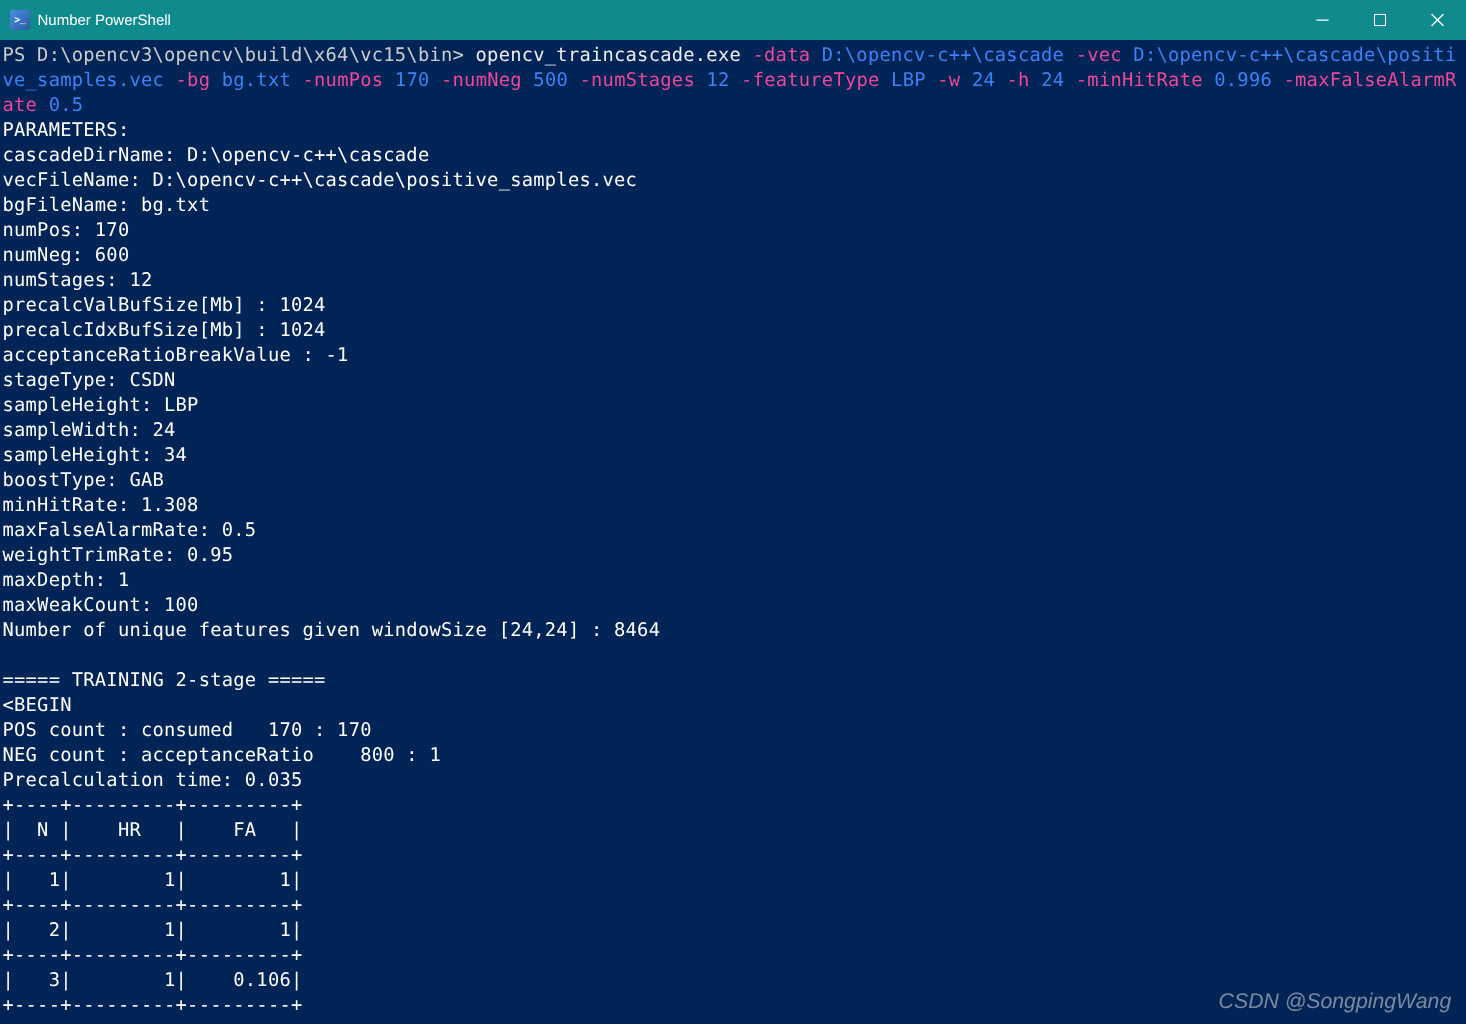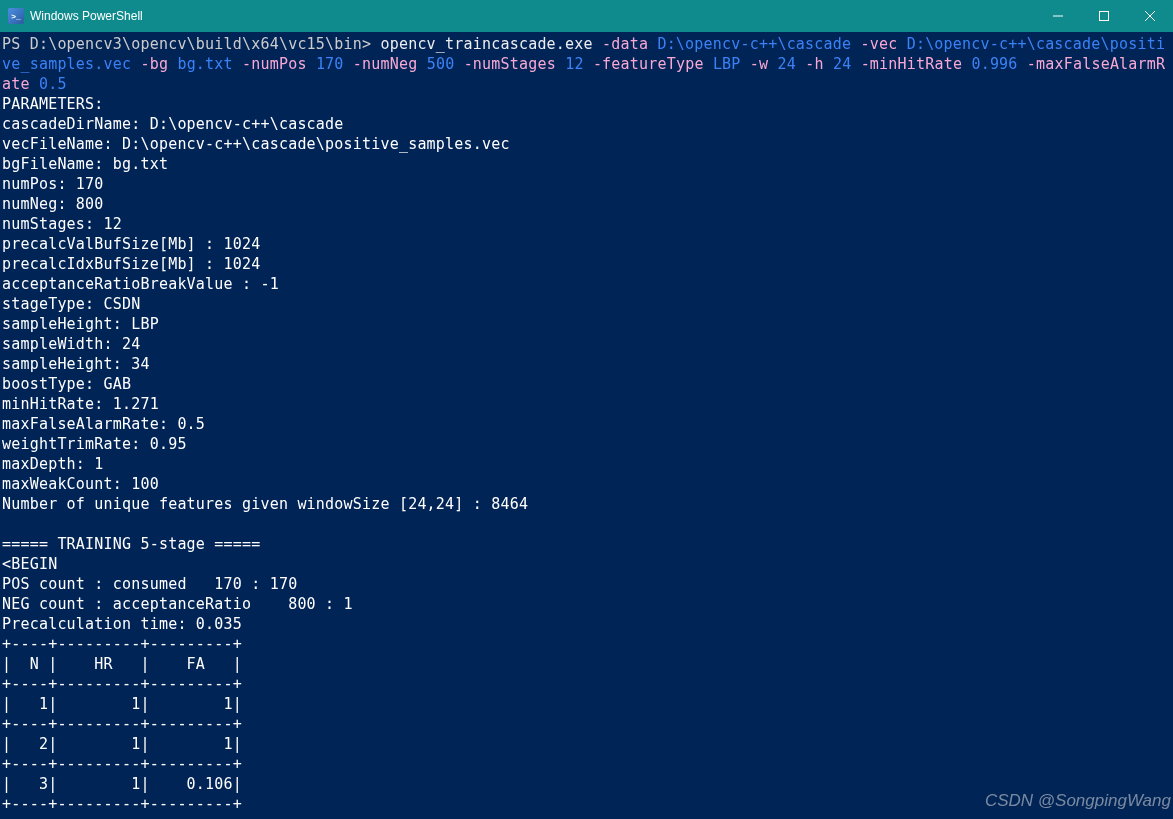--- a/index.html
+++ b/index.html
@@ -68,43 +68,43 @@
       font-family: Consolas, 'NSimSun', monospace;
       letter-spacing: 0.2px;
     }
     .prompt {
       color: #cccccc;
     }
     .cmd-yellow {
       color: #eeedf0;
     }
     .arg-gray {
-      color: #f9a8d4;
+      color: #ec4899;
     }
     .arg-purple {
       color: #3b82f6;
     }
     .watermark {
       position: absolute;
       bottom: 8px;
-      right: 2px;
+      right: 12px;
       color: rgba(220, 220, 220, 0.55);
       font-family: 'Segoe UI', sans-serif;
       font-style: italic;
       font-size: 17px;
       pointer-events: none;
     }
   </style>
 </head>
 <body>
 
 <div class="titlebar">
   <div class="titlebar-left">
     <div class="ps-icon">&gt;_</div>
-    <span class="title-text">Windows PowerShell</span>
+    <span class="title-text">Number PowerShell</span>
   </div>
   <div class="window-controls">
     <div class="win-btn">
       <svg width="10" height="10" viewBox="0 0 10 10">
           <line x1="0" y1="5" x2="10" y2="5" stroke="white" stroke-width="1"></line>
         </svg>
     </div>
     <div class="win-btn">
       <svg width="10" height="10" viewBox="0 0 10 10">
           <rect x="0.5" y="0.5" width="9" height="9" fill="none" stroke="white" stroke-width="1"></rect>
@@ -118,38 +118,38 @@
     </div>
   </div>
 </div>
 
 <div class="terminal"><span class="prompt">PS D:\opencv3\opencv\build\x64\vc15\bin&gt;</span> <span class="cmd-yellow">opencv_traincascade.exe</span> <span class="arg-gray">-data</span> <span class="arg-purple">D:\opencv-c++\cascade</span> <span class="arg-gray">-vec</span> <span class="arg-purple">D:\opencv-c++\cascade\positive_samples.vec</span> <span class="arg-gray">-bg</span> <span class="arg-purple">bg.txt</span> <span class="arg-gray">-numPos</span> <span class="arg-purple">170</span> <span class="arg-gray">-numNeg</span> <span class="arg-purple">500</span> <span class="arg-gray">-numStages</span> <span class="arg-purple">12</span> <span class="arg-gray">-featureType</span> <span class="arg-purple">LBP</span> <span class="arg-gray">-w</span> <span class="arg-purple">24</span> <span class="arg-gray">-h</span> <span class="arg-purple">24</span> <span class="arg-gray">-minHitRate</span> <span class="arg-purple">0.996</span> <span class="arg-gray">-maxFalseAlarmRate</span> <span class="arg-purple">0.5</span>
 <span>PARAMETERS:</span>
 <span>cascadeDirName: D:\opencv-c++\cascade</span>
 <span>vecFileName: D:\opencv-c++\cascade\positive_samples.vec</span>
 <span>bgFileName: bg.txt</span>
 <span>numPos: 170</span>
-<span>numNeg: 800</span>
+<span>numNeg: 600</span>
 <span>numStages: 12</span>
 <span>precalcValBufSize[Mb] : 1024</span>
 <span>precalcIdxBufSize[Mb] : 1024</span>
 <span>acceptanceRatioBreakValue : -1</span>
 <span>stageType: CSDN</span>
 <span>sampleHeight: LBP</span>
 <span>sampleWidth: 24</span>
 <span>sampleHeight: 34</span>
 <span>boostType: GAB</span>
-<span>minHitRate: 1.271</span>
+<span>minHitRate: 1.308</span>
 <span>maxFalseAlarmRate: 0.5</span>
 <span>weightTrimRate: 0.95</span>
 <span>maxDepth: 1</span>
 <span>maxWeakCount: 100</span>
 <span>Number of unique features given windowSize [24,24] : 8464</span>
 <span></span>
-<span>===== TRAINING 5-stage =====</span>
+<span>===== TRAINING 2-stage =====</span>
 <span>&lt;BEGIN</span>
 <span>POS count : consumed   170 : 170</span>
 <span>NEG count : acceptanceRatio    800 : 1</span>
 <span>Precalculation time: 0.035</span>
 <span>+----+---------+---------+</span>
 <span>|  N |    HR   |    FA   |</span>
 <span>+----+---------+---------+</span>
 <span>|   1|        1|        1|</span>
 <span>+----+---------+---------+</span>
 <span>|   2|        1|        1|</span>

